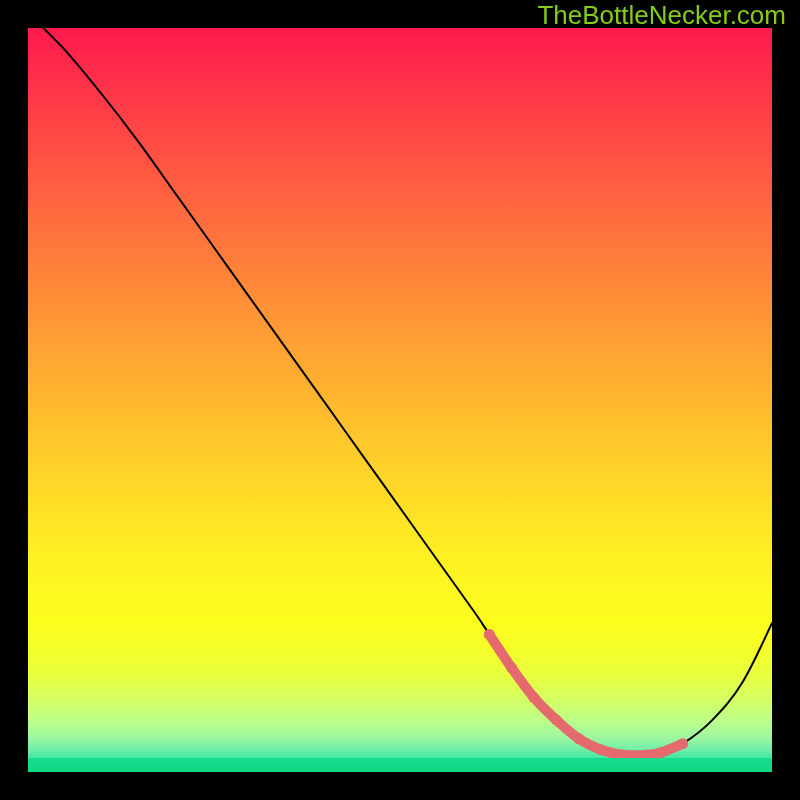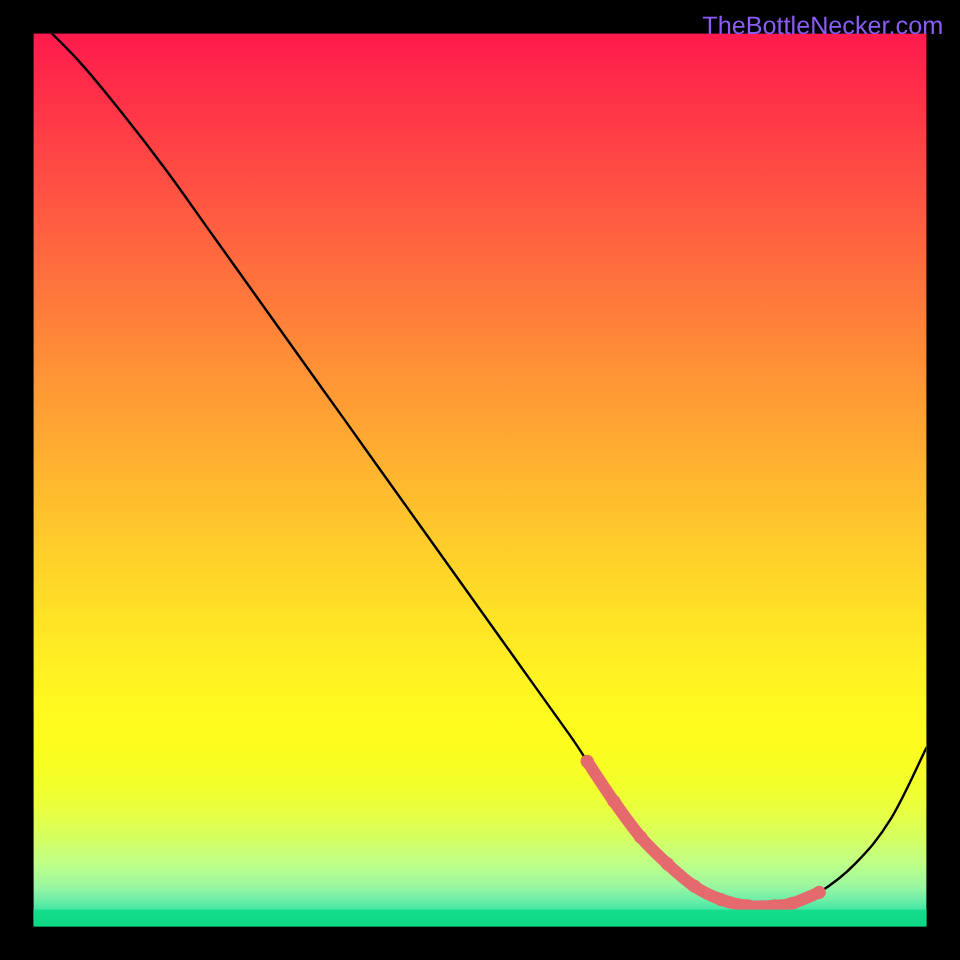--- a/index.html
+++ b/index.html
@@ -1,17 +1,17 @@
 <!DOCTYPE html>
 <html><head>
   <meta charset="utf-8">
   <style>
     * { margin: 0; padding: 0; box-sizing: border-box; }
     body { width: 800px; height: 800px; background: #000; position: relative; font-family: Arial, sans-serif; }
-    .watermark { position: absolute; top: 10px; right: 14px; color: #8b5cf6; font-size: 21px; font-weight: 500; z-index: 10; }
+    .watermark { position: absolute; top: 0; right: 14px; color: #84cc16; font-size: 26px; font-weight: 500; z-index: 10; }
     .chart-area { position: absolute; top: 28px; left: 28px; width: 744px; height: 744px; }
     .gradient-bg { position: absolute; inset: 0; background: linear-gradient(to bottom,
       #ff1a4d 0%, #ff2a4a 5%, #ff3a47 10%, #ff4a44 15%, #ff5a41 20%, #ff6a3e 25%,
       #ff7a3b 30%, #ff8a38 35%, #ff9935 40%, #ffa832 45%, #ffb72f 50%, #ffc62c 55%,
       #ffd429 60%, #ffe126 65%, #ffee23 70%, #fff820 75%, #fcfd1d 80%, #f2ff2a 84%,
       #e8ff40 87%, #d6ff60 90%, #beff88 93%, #9bf7a0 95.5%, #6eeea8 97%, #3de6a2 98.3%,
       #1be092 99.2%, #0bdc87 100%); }
     .curve-svg { position: absolute; inset: 0; width: 100%; height: 100%; }
     .bottom-bar { position: absolute; left: 0; right: 0; bottom: 0; height: 14px; background: linear-gradient(to bottom, #15dd8c 0%, #0dd884 100%); }
   </style>

